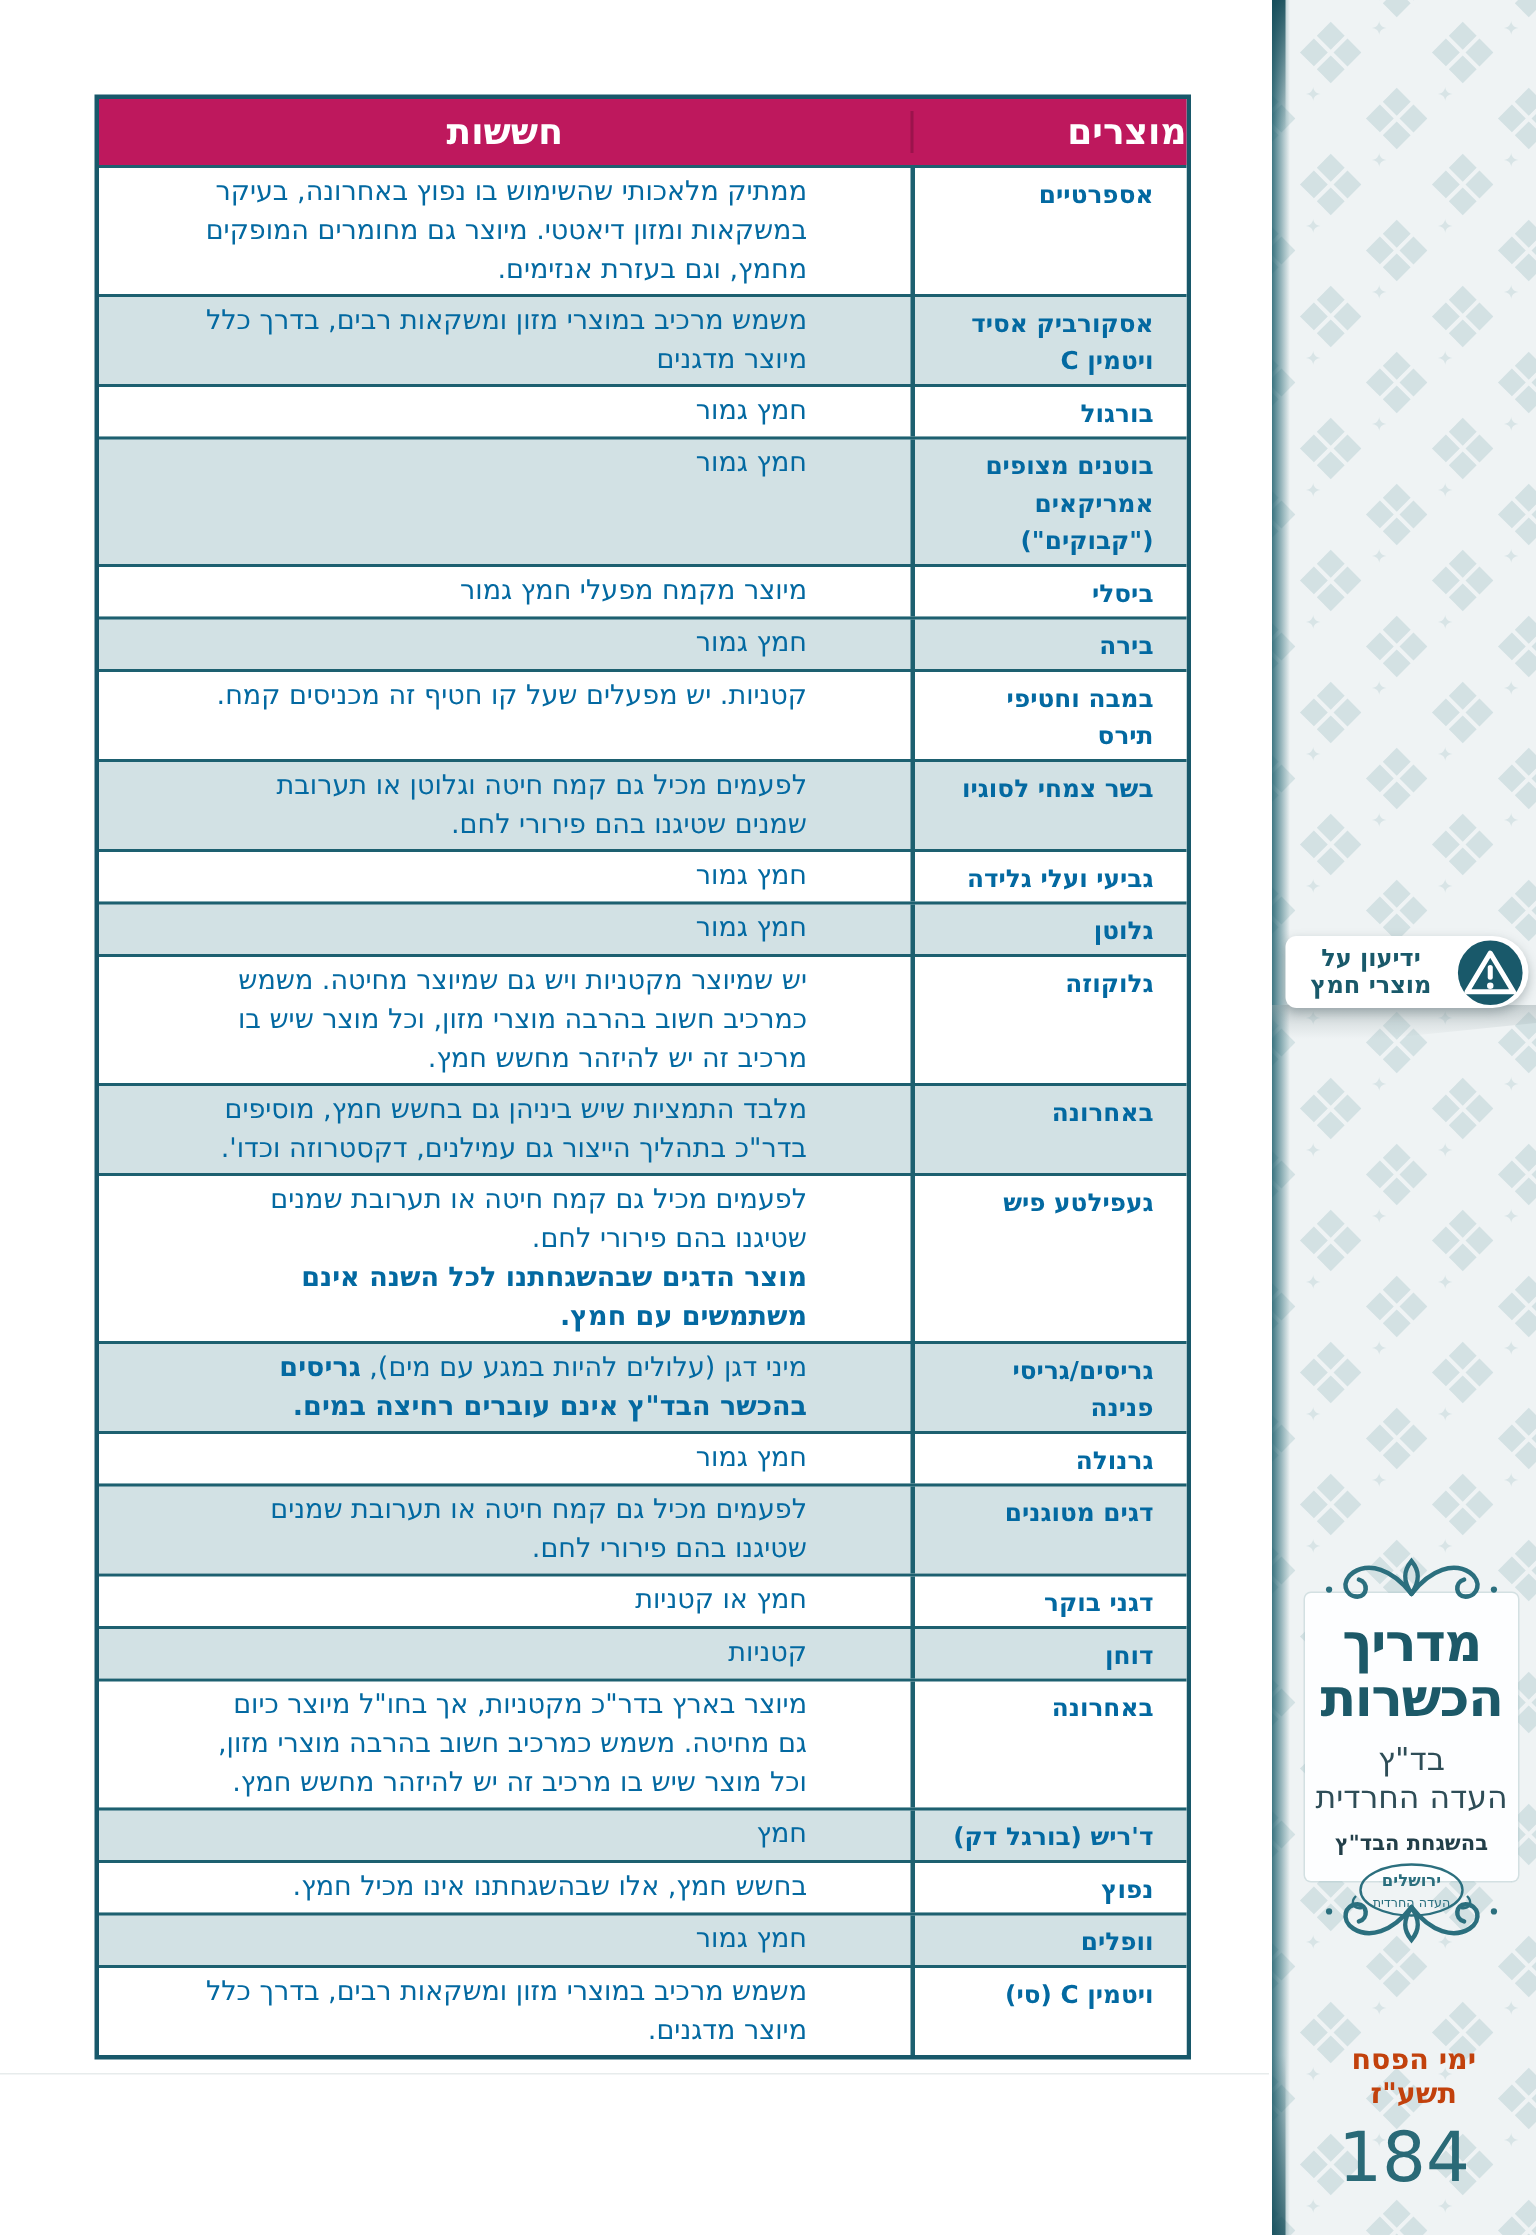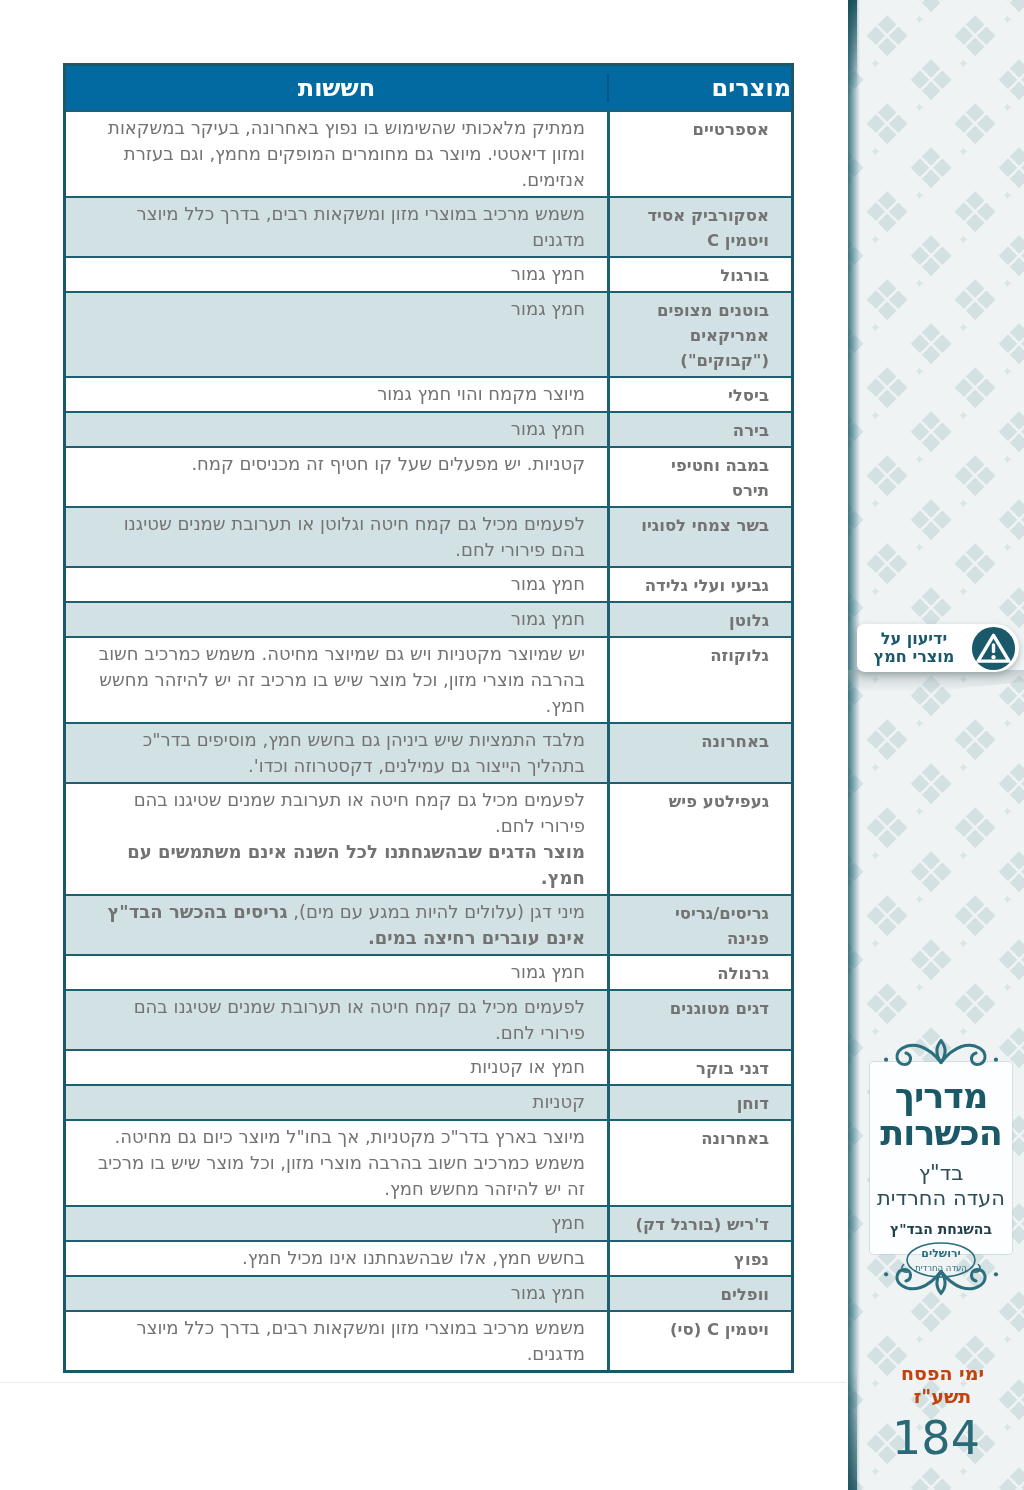--- a/index.html
+++ b/index.html
@@ -1,26 +1,26 @@
 <!DOCTYPE html>
 <html lang="he"><head>
 <meta charset="utf-8">
 <style>
   html,body{margin:0;padding:0;}
   body{font-family:"DejaVu Sans", sans-serif;}
   .screen{position:relative;width:1024px;height:1490px;background:#ffffff;overflow:hidden;}
 
   
   .kashrut-table{position:absolute;left:63px;top:63px;width:731px;border:3px solid #18586a;box-sizing:border-box;background:#fff;}
-  .thead{display:flex;background:#0369a1;color:#ffffff;height:44px;align-items:center;font-weight:bold;font-size:24px;}
+  .thead{display:flex;background:#be185d;color:#ffffff;height:44px;align-items:center;font-weight:bold;font-size:24px;}
   .th-concern{flex:1;text-align:center;}
   .th-product{width:184px;text-align:right;border-left:2px solid rgba(0,0,0,.18);box-sizing:border-box;}
   .trow{display:flex;border-top:2px solid #1d6070;background:#ffffff;}
   .trow:nth-child(even){background:#d2e1e4;}
-  .cell{box-sizing:border-box;padding:3px 22px;color:#737373;}
+  .cell{box-sizing:border-box;padding:3px 22px;color:#0369a1;margin-left:47px;}
   .cell-concern{flex:1;direction:rtl;text-align:right;font-size:18px;line-height:26px;}
   .cell-concern .bold{font-weight:bold;}
   .cell-product{width:184px;border-left:3px solid #1d6070;direction:rtl;text-align:right;font-weight:bold;font-size:16.5px;line-height:25px;padding-top:5px;}
 
   
   .sidebar{position:absolute;left:848px;top:0;width:176px;height:1490px;background:#eff3f4;overflow:hidden;}
   .damask{position:absolute;inset:0;}
   .damask span{position:absolute;pointer-events:none;}
   .gutter{position:absolute;left:0;top:0;width:12px;height:100%;
     background:linear-gradient(to right, rgba(30,96,110,.85), rgba(30,96,110,0));}
@@ -75,21 +75,21 @@
         </div>
         <div class="trow">
           <div class="cell cell-concern"><span>חמץ גמור</span></div>
           <div class="cell cell-product"><span>בורגול</span></div>
         </div>
         <div class="trow">
           <div class="cell cell-concern"><span>חמץ גמור</span></div>
           <div class="cell cell-product"><span>בוטנים מצופים</span><br><span>אמריקאים</span><br><span>("קבוקים")</span></div>
         </div>
         <div class="trow">
-          <div class="cell cell-concern"><span>מיוצר מקמח והוי חמץ גמור</span></div>
+          <div class="cell cell-concern"><span>מיוצר מקמח מפעלי חמץ גמור</span></div>
           <div class="cell cell-product"><span>ביסלי</span></div>
         </div>
         <div class="trow">
           <div class="cell cell-concern"><span>חמץ גמור</span></div>
           <div class="cell cell-product"><span>בירה</span></div>
         </div>
         <div class="trow">
           <div class="cell cell-concern"><span>קטניות. יש מפעלים שעל קו חטיף זה מכניסים קמח.</span></div>
           <div class="cell cell-product"><span>במבה וחטיפי תירס</span></div>
         </div>

